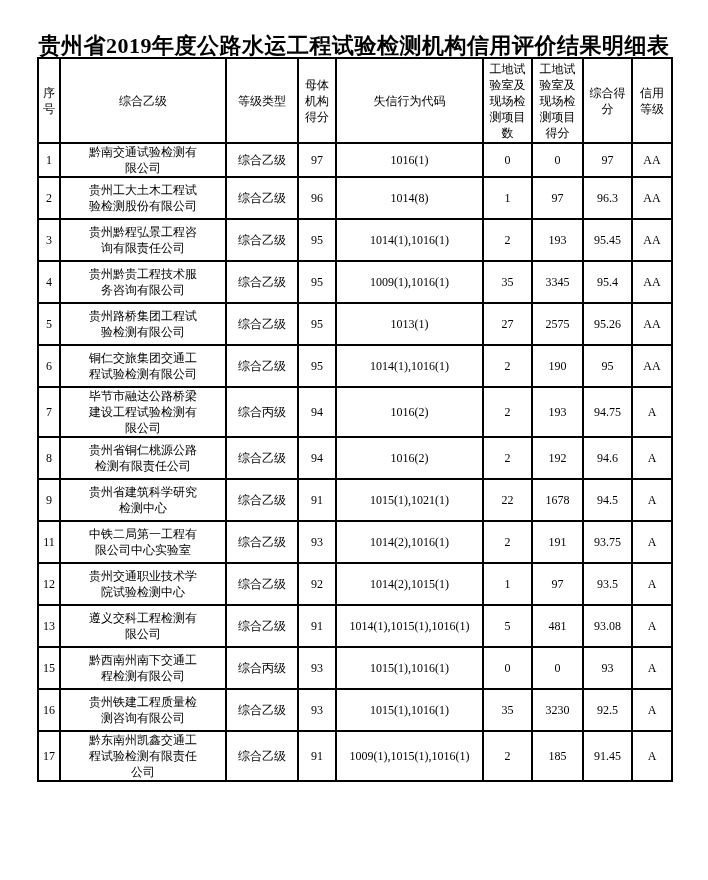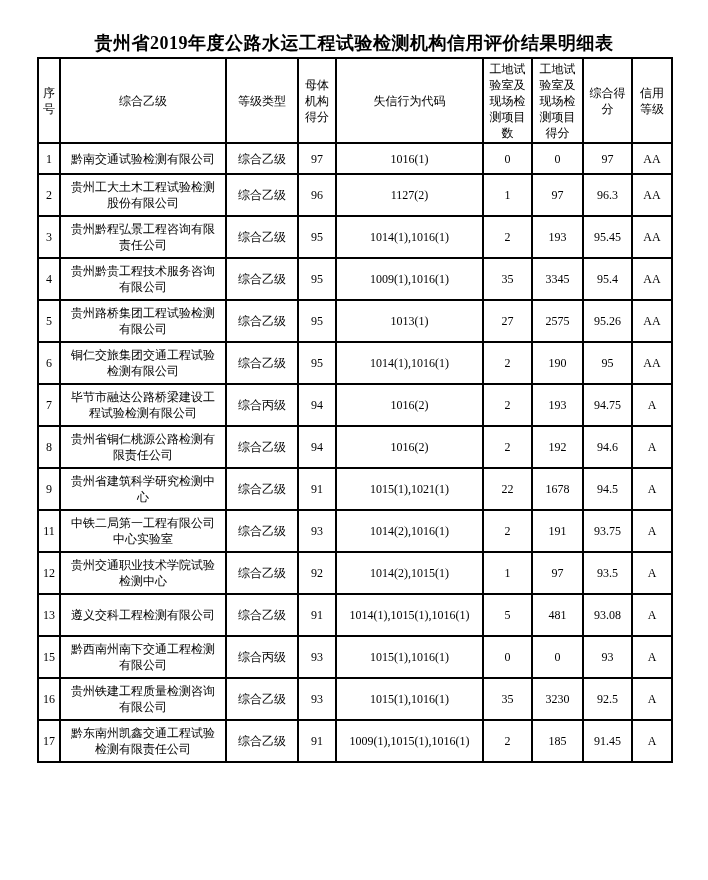--- a/index.html
+++ b/index.html
@@ -20,21 +20,21 @@
     width: 708px;
     height: 880px;
     background: #ffffff;
   }
   .doc-title {
     position: absolute;
     top: 31px;
     left: 0;
     width: 708px;
     text-align: center;
-    font-size: 18px;
+    font-size: 22px;
     font-weight: bold;
     letter-spacing: 0.5px;
     white-space: nowrap;
   }
   table.credit-table {
     position: absolute;
     left: 37px;
     top: 57px;
     width: 634px;
     border-collapse: collapse;
@@ -55,21 +55,21 @@
   .credit-table thead tr {
     height: 85px;
   }
   .credit-table tbody tr {
     height: 42px;
   }
   .credit-table tbody tr.first-row {
     height: 31px;
   }
   .credit-table td.name-cell {
-    padding: 0 7px;
+    padding: 0 25px;
   }
 </style>
 </head>
 <body>
 
 <div class="page">
 
   <div class="doc-title">贵州省2019年度公路水运工程试验检测机构信用评价结果明细表</div>
 
   <table class="credit-table">
@@ -107,21 +107,21 @@
           <td>0</td>
           <td>0</td>
           <td>97</td>
           <td>AA</td>
         </tr>
         <tr>
           <td>2</td>
           <td class="name-cell">贵州工大土木工程试验检测股份有限公司</td>
           <td>综合乙级</td>
           <td>96</td>
-          <td>1127(2)</td>
+          <td>1014(8)</td>
           <td>1</td>
           <td>97</td>
           <td>96.3</td>
           <td>AA</td>
         </tr>
         <tr>
           <td>3</td>
           <td class="name-cell">贵州黔程弘景工程咨询有限责任公司</td>
           <td>综合乙级</td>
           <td>95</td>

